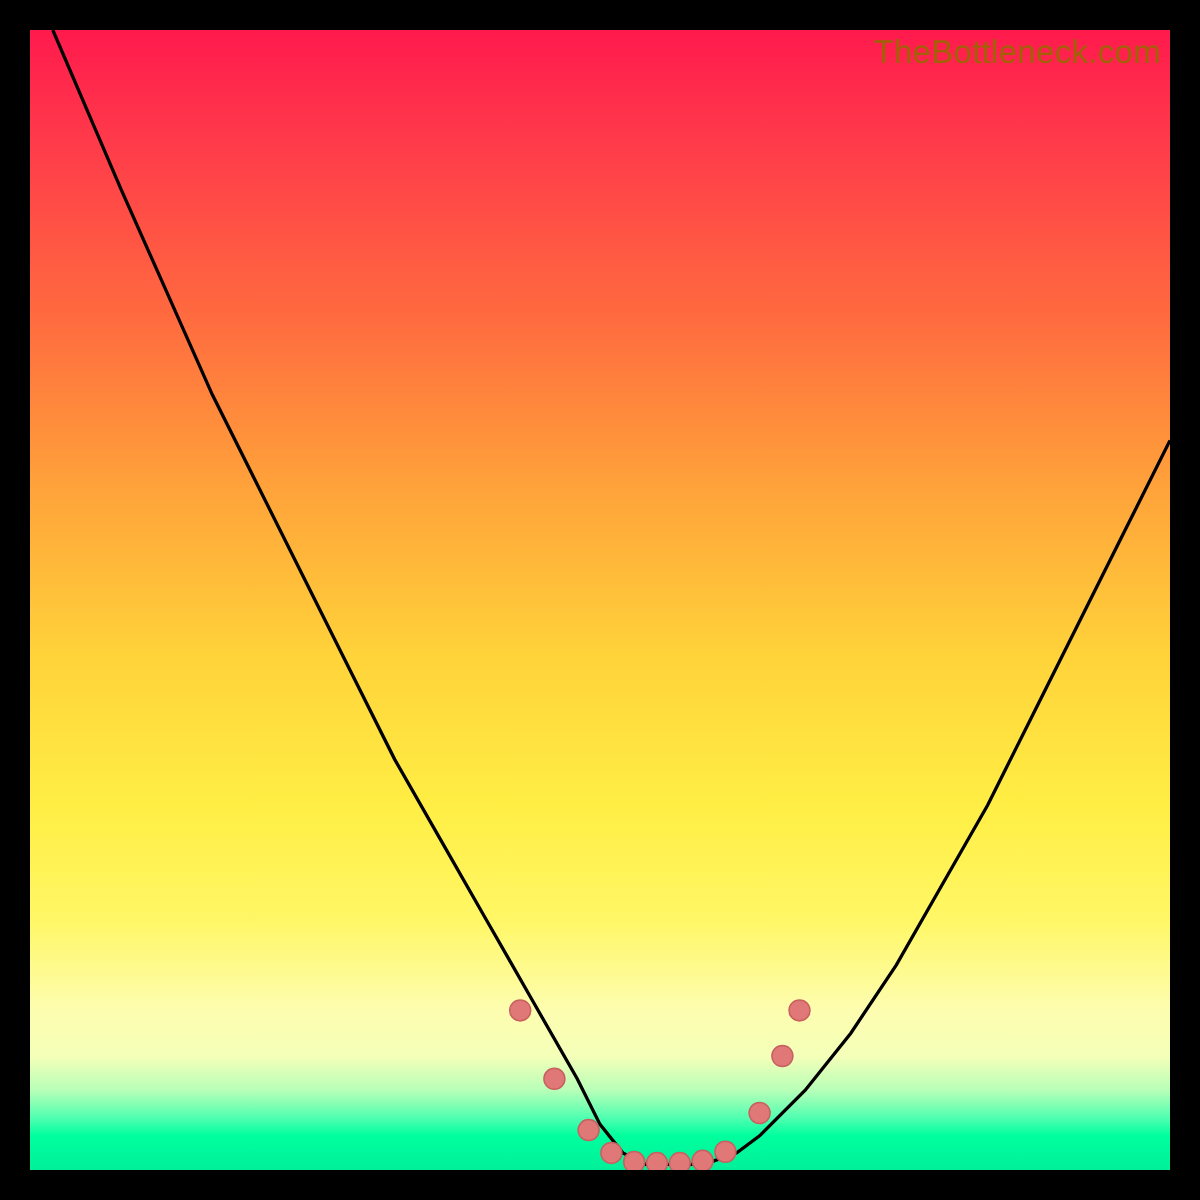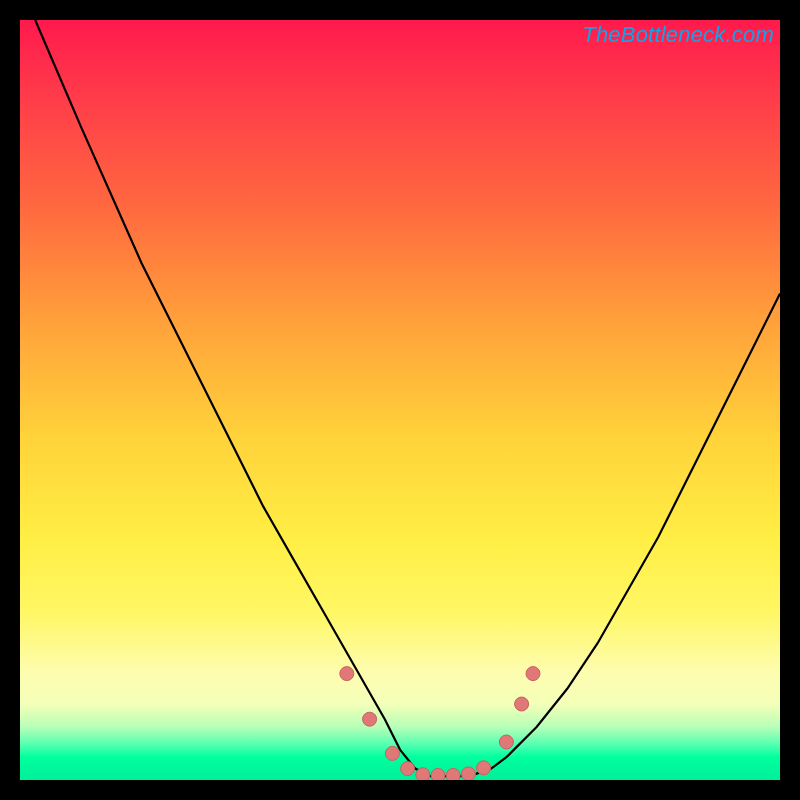--- a/index.html
+++ b/index.html
@@ -41,26 +41,25 @@
       #b8ffb8 93%,
       #4dffb0 95.5%,
       #00ff9e 97%,
       #00f09a 100%
     );
   }
   .watermark {
     position: absolute;
     top: 2px;
     right: 6px;
-    color: #0ea5e9;
+    color: #a16207;
     font-size: 22px;
     font-weight: 500;
     letter-spacing: 0.2px;
     user-select: none;
-    font-style: italic;
   }
   svg.curve {
     position: absolute;
     inset: 0;
     width: 760px;
     height: 760px;
   }
 </style>
 </head>
 <body>

